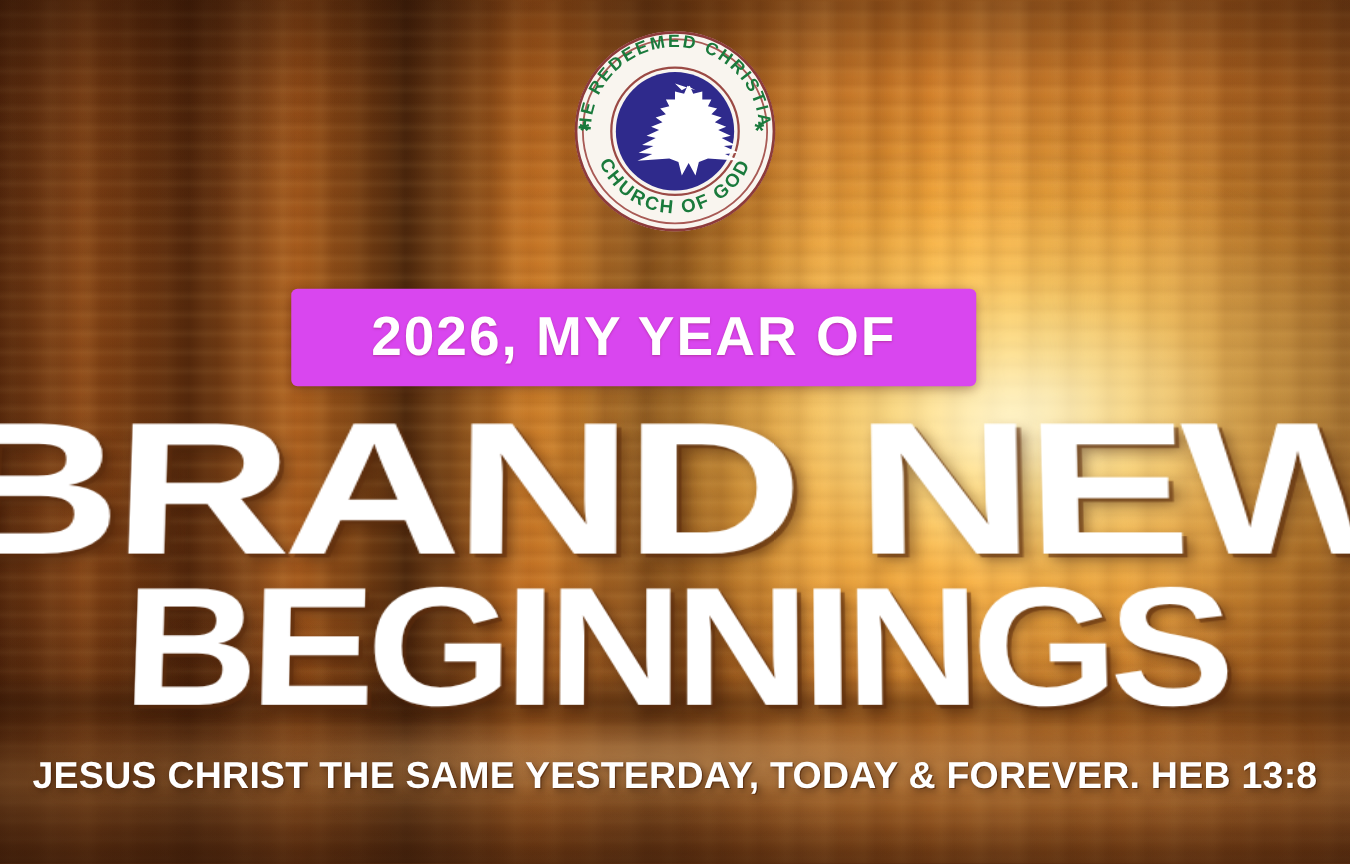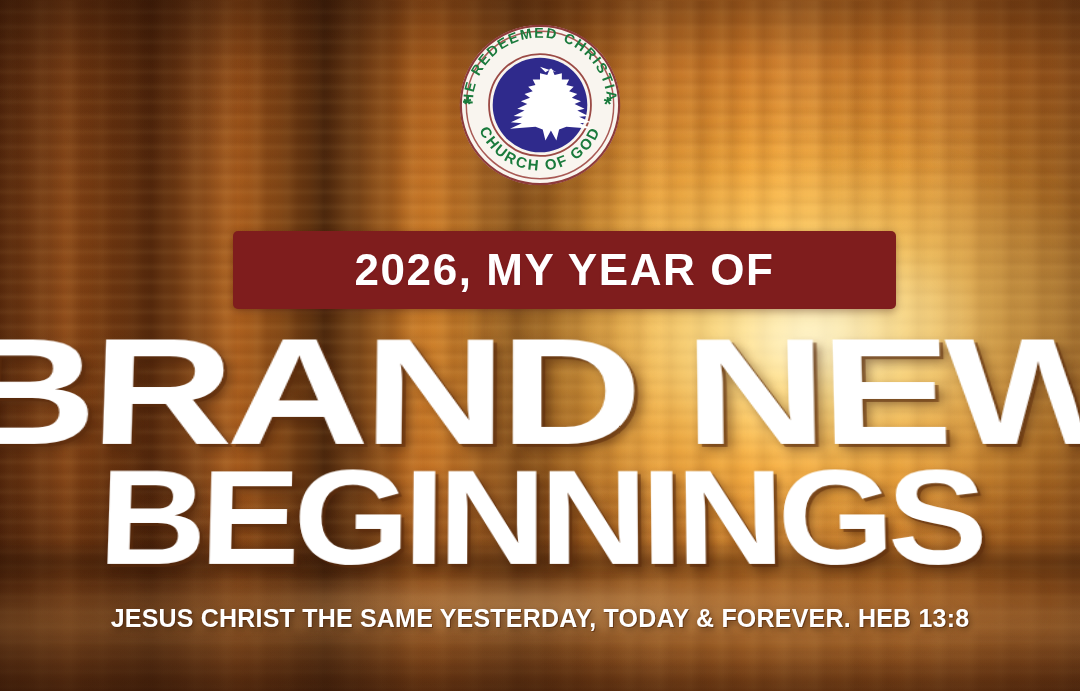--- a/index.html
+++ b/index.html
@@ -147,23 +147,23 @@
     width: 182px;
     height: 182px;
   }
   .logo-svg { display: block; width: 100%; height: 100%; }
 
   
   .banner {
     position: absolute;
     left: 233px;
     top: 231px;
-    width: 663px;
+    width: 548px;
     height: 78px;
-    background: #7f1d1d;
+    background: #d946ef;
     border-radius: 5px;
     display: flex;
     align-items: center;
     justify-content: center;
     box-shadow: 0 3px 9px rgba(50,10,5,0.35);
   }
   .banner-text {
     color: #ffffff;
     font-size: 44px;
     font-weight: bold;
@@ -208,21 +208,21 @@
     transform: perspective(1400px) rotateX(6deg);
   }
 
   
   .scripture {
     position: absolute;
     left: 0; right: 0;
     top: 604px;
     text-align: center;
     color: #ffffff;
-    font-size: 25px;
+    font-size: 30px;
     font-weight: bold;
     letter-spacing: 0.2px;
     white-space: nowrap;
     text-shadow:
       1px 1px 0 rgba(80,36,10,0.6),
       2px 3px 6px rgba(50,22,6,0.55);
   }
 </style>
 </head>
 <body>

